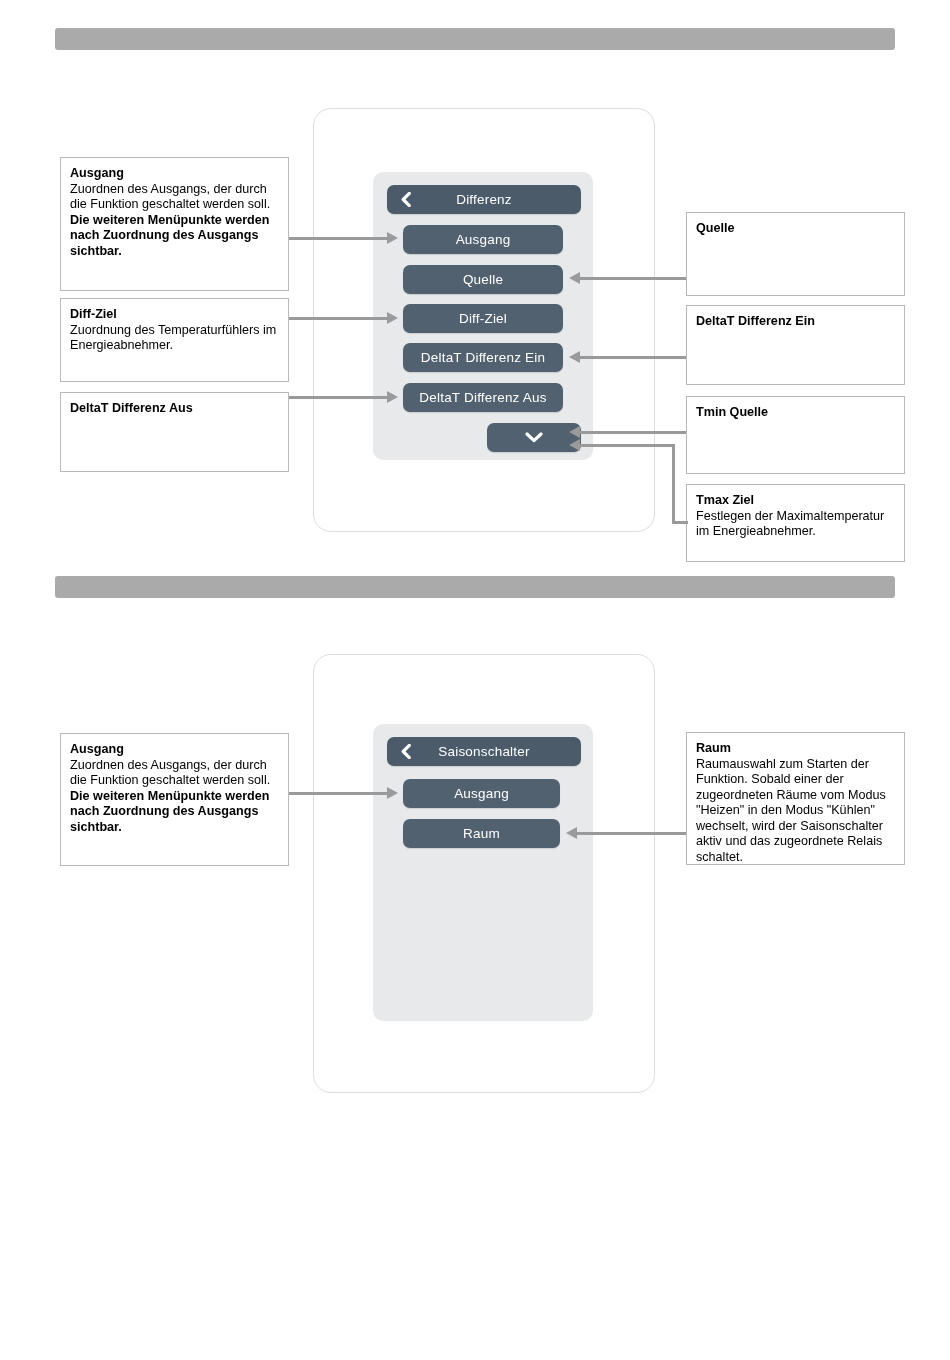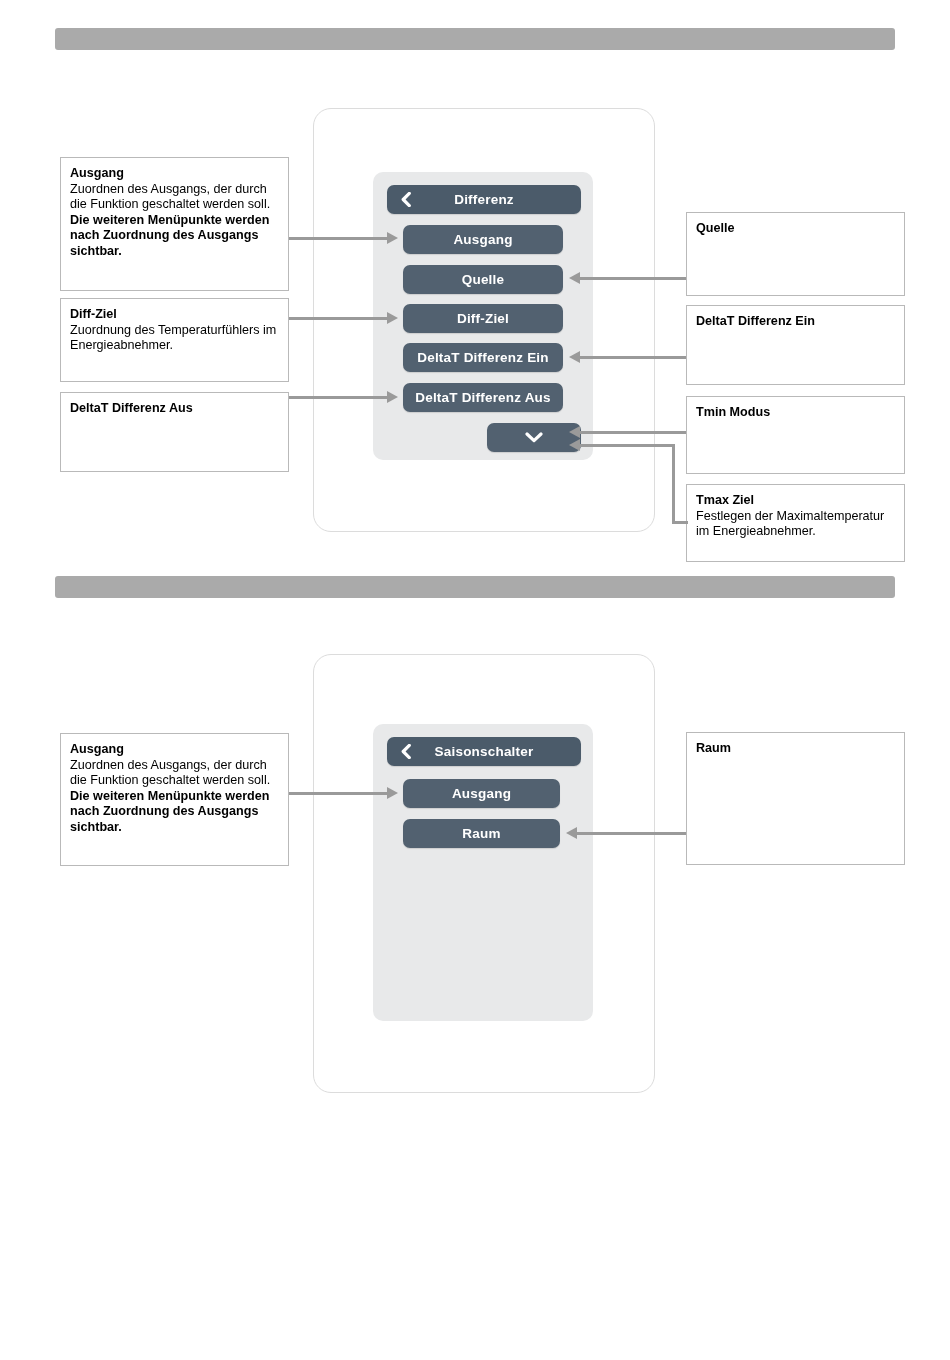--- a/index.html
+++ b/index.html
@@ -52,21 +52,20 @@
     background: #526170;
     border-radius: 7px;
     color: #ffffff;
     font-size: 13.5px;
     letter-spacing: 0.2px;
     display: flex;
     align-items: center;
     justify-content: center;
     box-sizing: border-box;
     box-shadow: 0 1px 1px rgba(0,0,0,0.12);
-    font-weight: bold;
   }
   .menu-btn.header {
     background: #4b5b6a;
   }
   .menu-btn .btn-label {
     display: block;
     text-align: center;
     line-height: 1;
   }
   .back-chevron {
@@ -240,21 +239,21 @@
 
 <div class="callout" id="callout-quelle">
   <span class="c-title">Quelle</span>
 </div>
 
 <div class="callout" id="callout-deltaein">
   <span class="c-title">DeltaT Differenz Ein</span>
 </div>
 
 <div class="callout" id="callout-tminquelle">
-  <span class="c-title">Tmin Modus</span>
+  <span class="c-title">Tmin Quelle</span>
 </div>
 
 <div class="callout" id="callout-tmaxziel">
   <span class="c-title">Tmax Ziel</span>
   <span class="c-body">Festlegen der Maximaltemperatur im Energieabnehmer.</span>
 </div>
 
 <div class="conn conn-line-h" id="conn-1-line"></div>
 <div class="arrow-head arrow-right" id="conn-1-head"></div>
 
@@ -298,19 +297,20 @@
   <span class="btn-label">Raum</span>
 </div>
 
 <div class="callout" id="callout-ausgang-2">
   <span class="c-title">Ausgang</span>
   <span class="c-body"><span>Zuordnen des Ausgangs, der durch die Funktion geschaltet werden soll. </span><b>Die weiteren Menüpunkte werden nach Zuordnung des Ausgangs sichtbar.</b></span>
 </div>
 
 <div class="callout" id="callout-raum">
   <span class="c-title">Raum</span>
+  <span class="c-body">Raumauswahl zum Starten der Funktion. Sobald einer der zugeordneten Räume vom Modus "Heizen" in den Modus "Kühlen" wechselt, wird der Saisonschalter aktiv und das zugeordnete Relais schaltet.</span>
 </div>
 
 <div class="conn conn-line-h" id="conn-7-line"></div>
 <div class="arrow-head arrow-right" id="conn-7-head"></div>
 
 <div class="conn conn-line-h" id="conn-8-line"></div>
 <div class="arrow-head arrow-left" id="conn-8-head"></div>
 
 </body></html>

